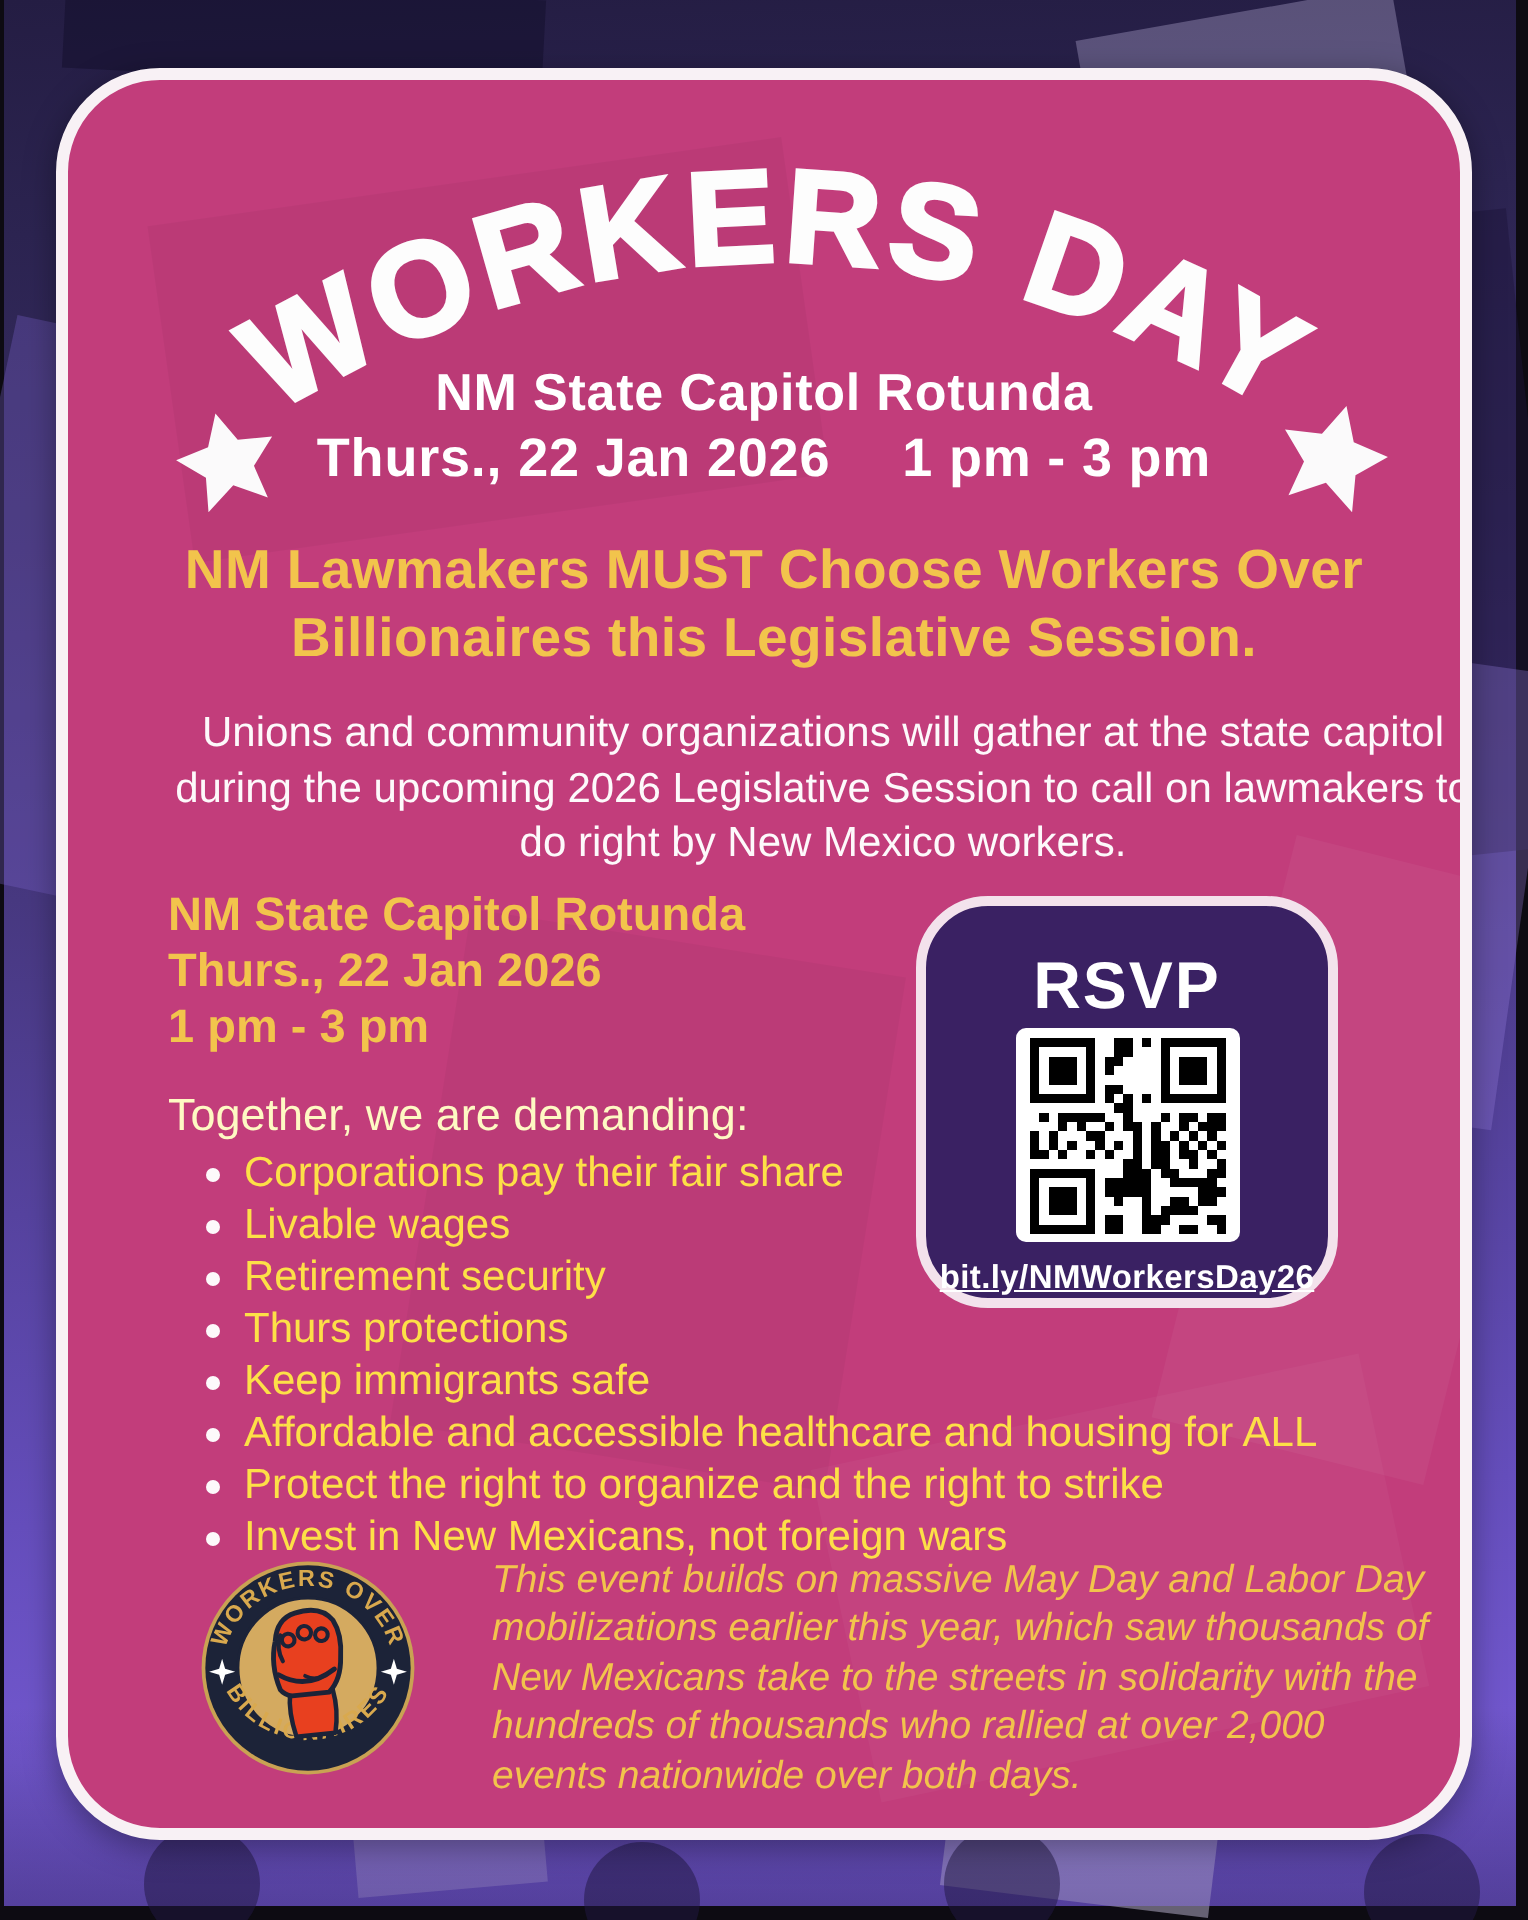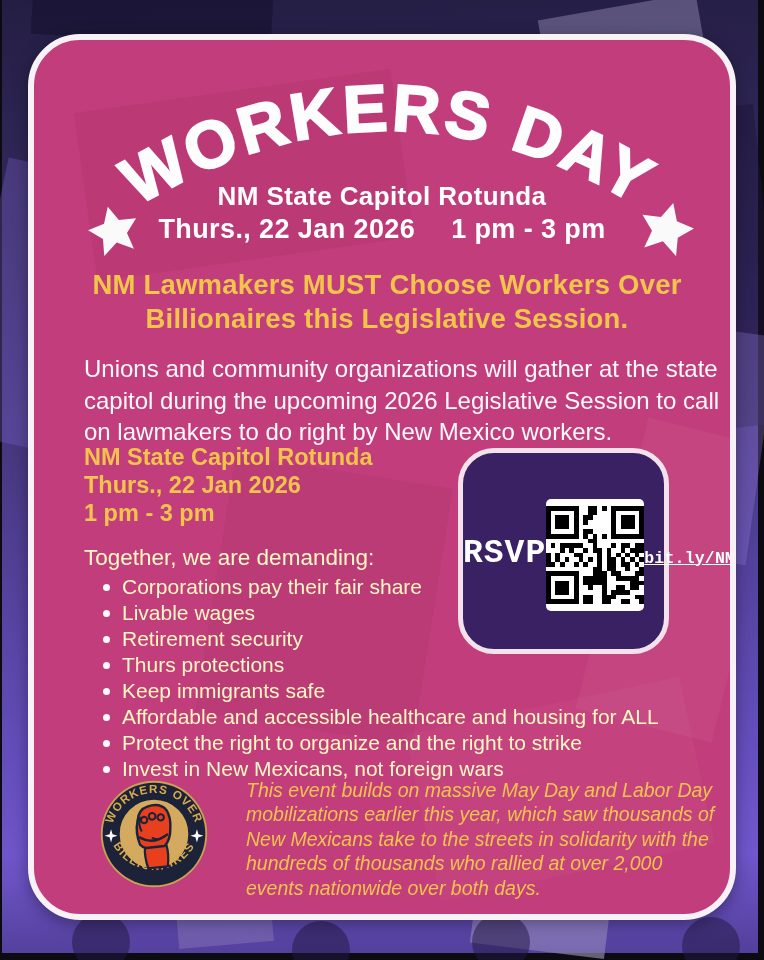--- a/index.html
+++ b/index.html
@@ -37,35 +37,35 @@
   .star{fill:#fbfafb;}
 
   .sub1{position:absolute;left:0;right:0;top:141px;text-align:center;
         font-size:26px;font-weight:bold;color:#ffffff;letter-spacing:.4px;}
   .sub2{position:absolute;left:0;right:0;top:174px;display:flex;justify-content:center;gap:36px;
         font-size:27px;font-weight:bold;color:#ffffff;letter-spacing:.4px;}
 
   .headline{position:absolute;left:50px;top:228px;width:606px;margin:0;
             font-size:27.5px;font-weight:bold;color:#f2c44c;line-height:1.22;letter-spacing:.2px;text-align:center;}
   .intro{position:absolute;left:50px;top:313px;width:655px;margin:0;
-         font-size:24px;color:#fdf9fb;line-height:1.32;}
+         font-size:21px;color:#fdf9fb;line-height:1.32;text-align:center;}
   .event{position:absolute;left:50px;top:403px;font-size:23.5px;font-weight:bold;color:#f2c44c;line-height:1.2;}
 
   .rsvp{position:absolute;left:424px;top:408px;width:211px;height:206px;box-sizing:border-box;
         background:#3a2163;border:5px solid #f3e2ec;border-radius:36px;
-        display:flex;flex-direction:row;align-items:center;padding-top:5px;font-family:Liberation Mono, monospace;}
+        display:flex;flex-direction:column;align-items:center;padding-top:21px;}
   .rsvp-title{font-size:33px;font-weight:bold;color:#ffffff;letter-spacing:1px;}
   .qr-wrap{width:112px;height:112px;background:#ffffff;border-radius:5px;margin-top:2px;
            display:flex;align-items:center;justify-content:center;}
   .rsvp-link{margin-top:9px;font-size:16.5px;font-weight:bold;color:#ffffff;text-decoration:underline;
              letter-spacing:.2px;cursor:pointer;}
 
   .demand-head{position:absolute;left:50px;top:505px;font-size:22.5px;color:#fef9c3;}
   .demands{position:absolute;left:50px;top:534px;width:646px;margin:0;padding:0;list-style:none;}
-  .demands li{position:relative;padding-left:38px;font-size:21px;line-height:26px;color:#fef9c3;}
+  .demands li{position:relative;padding-left:38px;font-size:21px;line-height:26px;color:#fde047;}
   .demands li::before{content:"";position:absolute;left:19px;top:10px;width:7px;height:7px;border-radius:50%;background:#fdf9fb;}
 
   .logo{position:absolute;left:64px;top:738px;width:112px;height:112px;}
   .logo textPath{font-family:"Liberation Sans","DejaVu Sans",sans-serif;}
   .footnote{position:absolute;left:212px;top:738px;width:476px;margin:0;
             font-size:19.5px;font-style:italic;color:#f2c44c;line-height:1.25;}
 </style>
 </head>
 <body>
 

